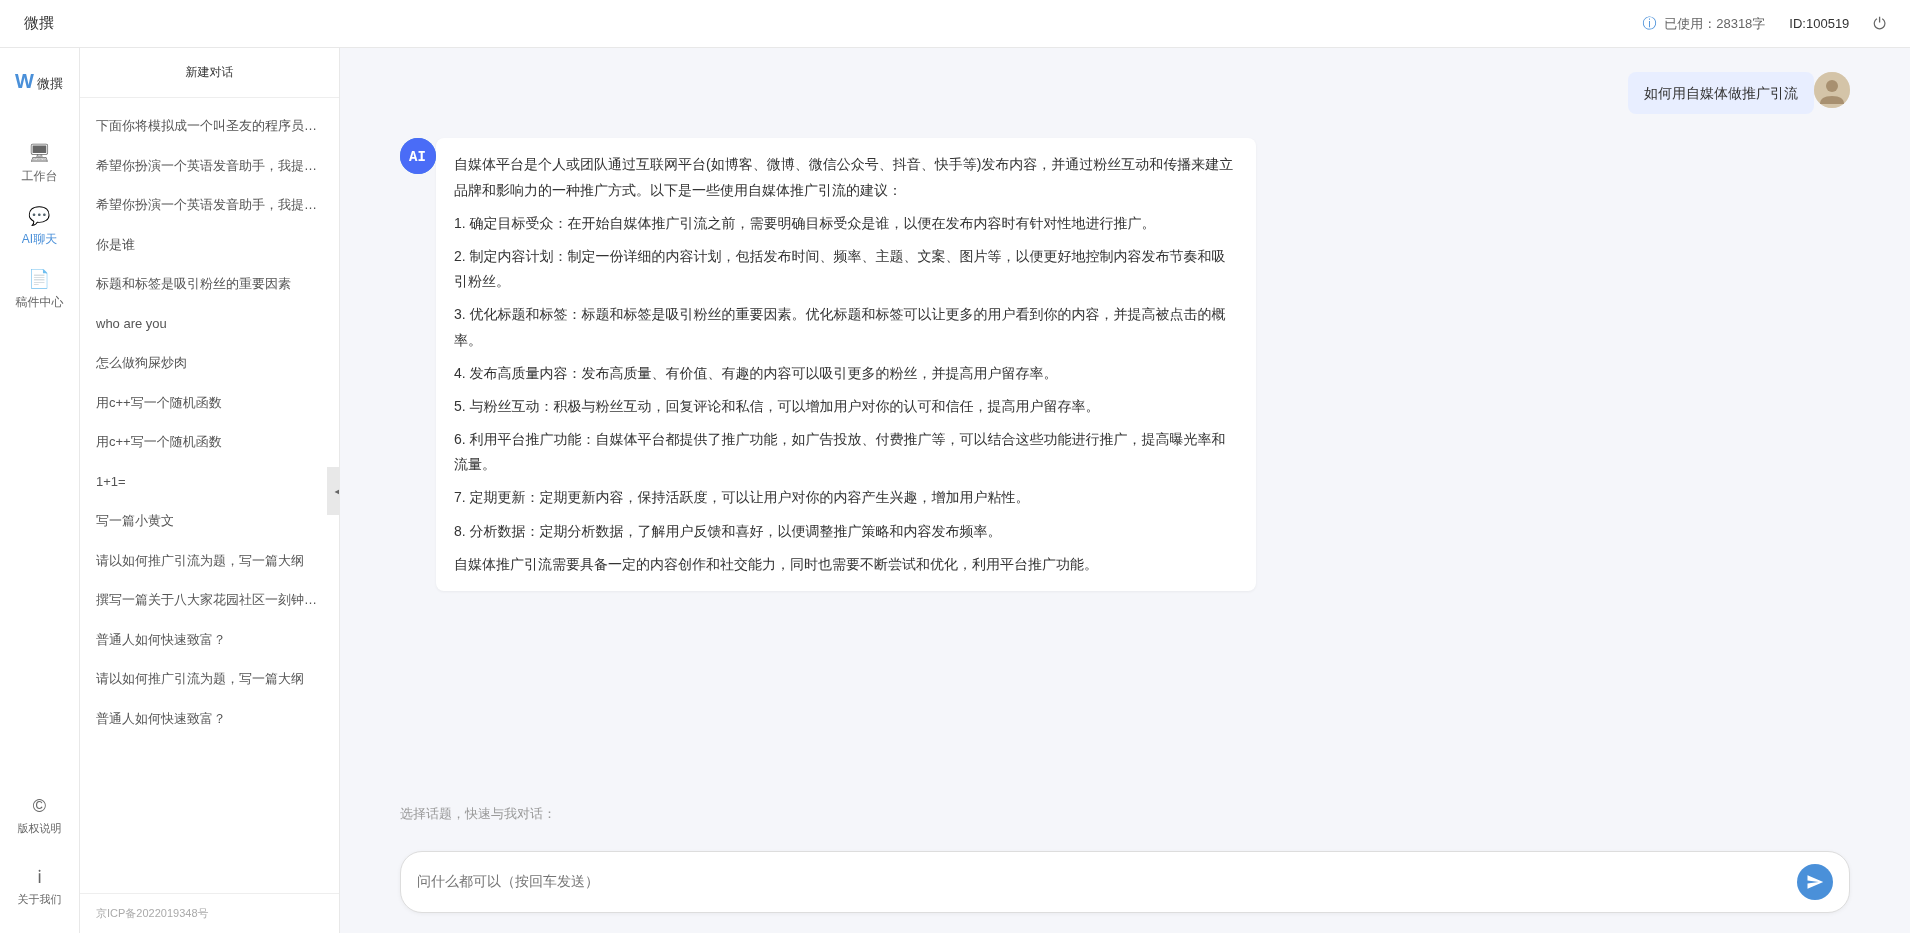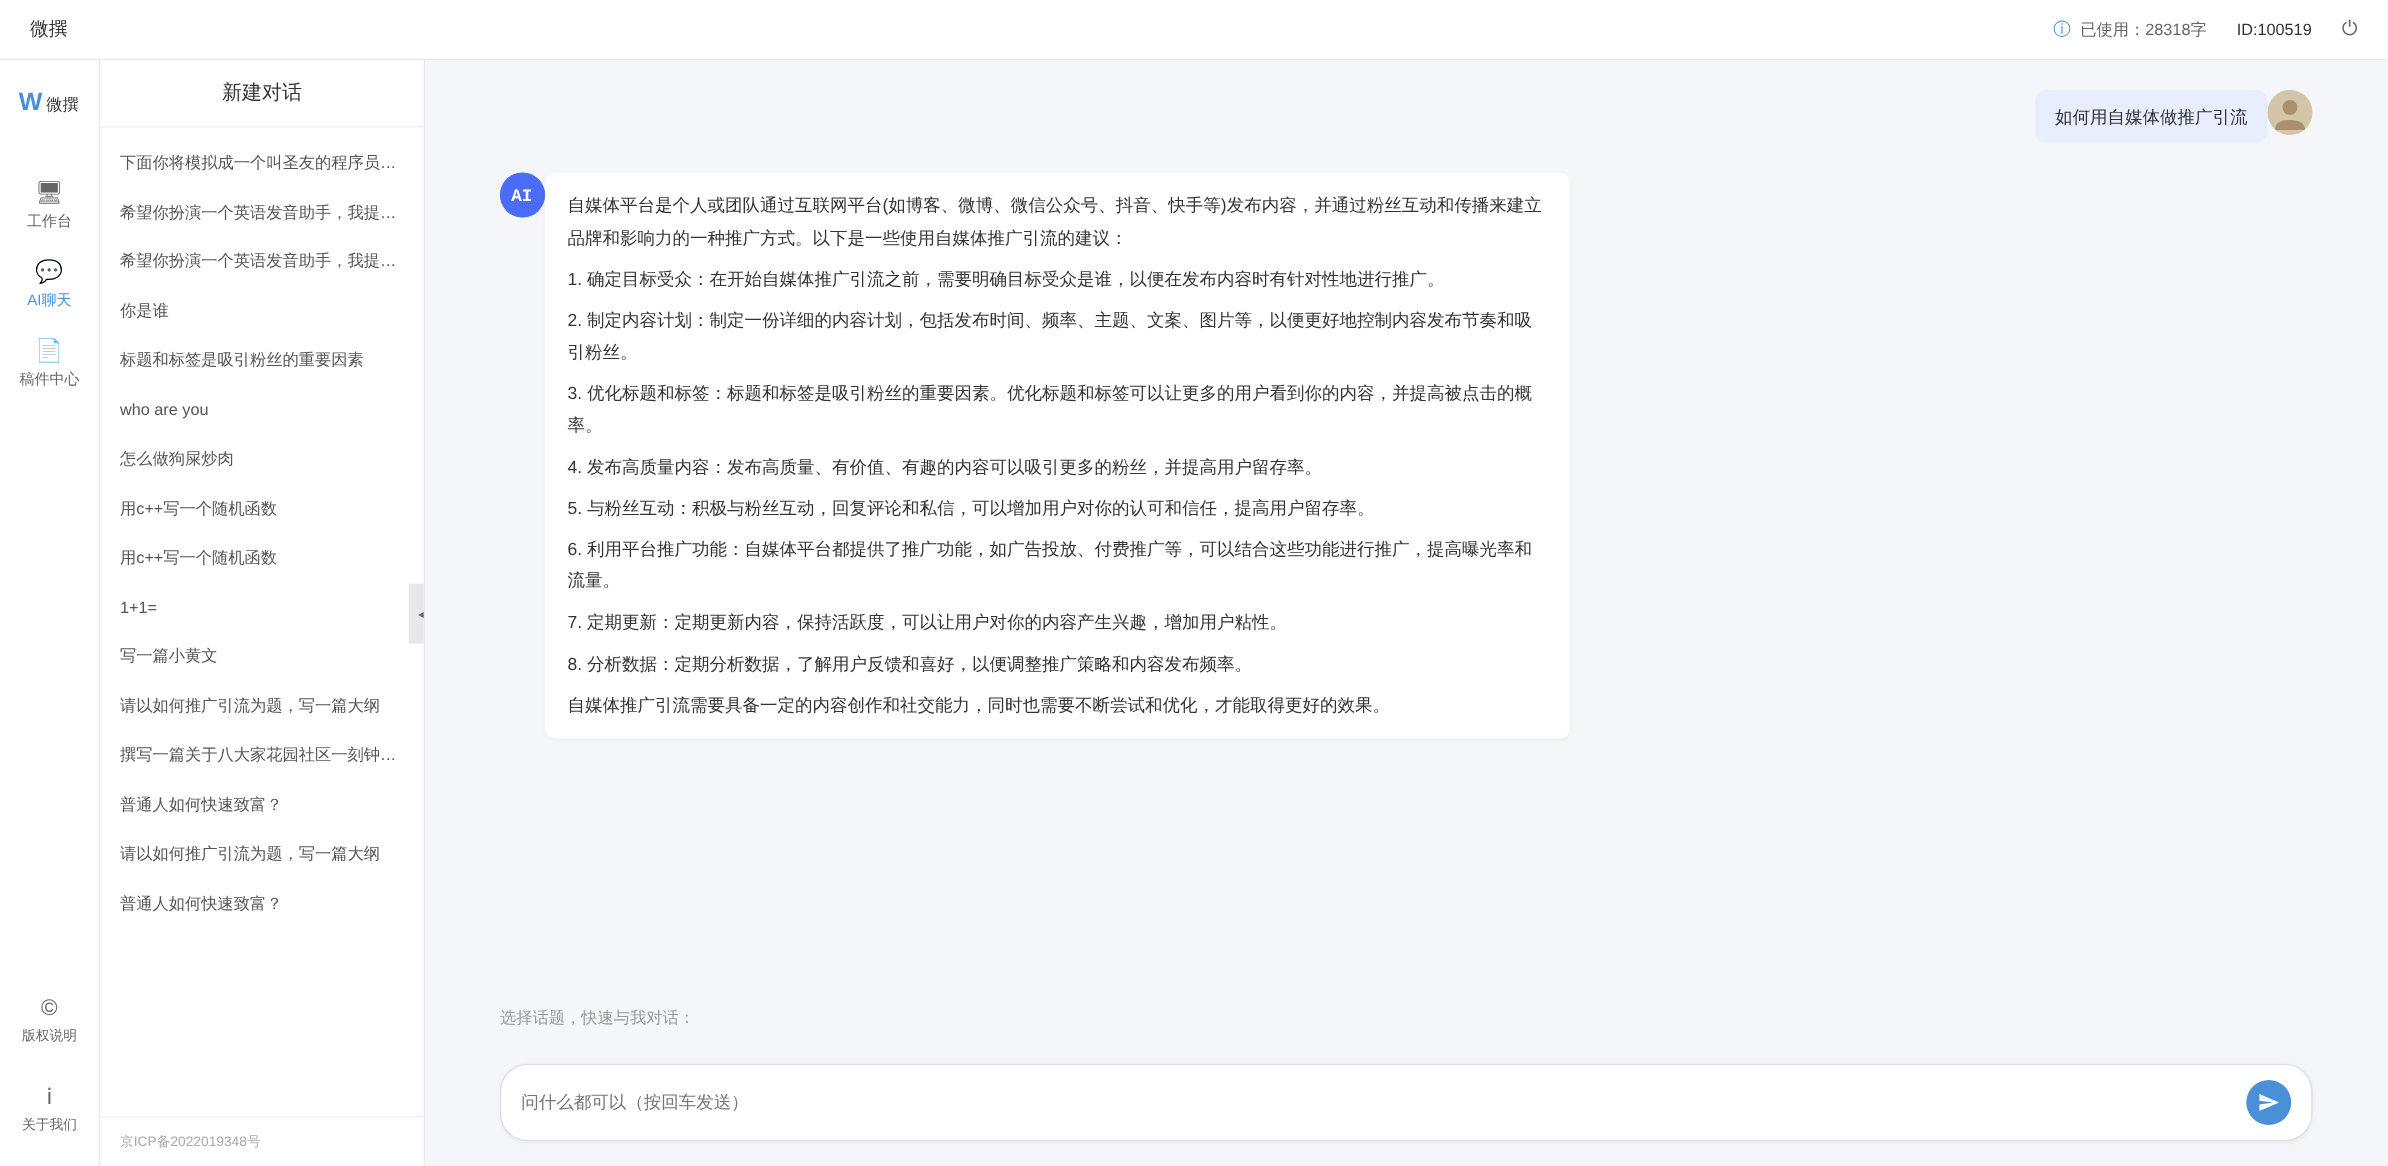--- a/index.html
+++ b/index.html
@@ -39,21 +39,21 @@
     .nav-bottom .nav-item { font-size: 11px; }
 
     
     .sidebar {
       width: 260px; background: #fff; border-right: 1px solid #e8e8e8;
       display: flex; flex-direction: column; overflow: hidden; flex-shrink: 0;
       position: relative;
     }
     .sidebar-header {
       padding: 16px; border-bottom: 1px solid #eee;
-      font-size: 16px; color: #333; text-align: center; cursor: pointer;
+      font-size: 12px; color: #333; text-align: center; cursor: pointer;
       font-weight: 500;
     }
     .sidebar-list { flex: 1; overflow-y: auto; padding: 8px 0; }
     .sidebar-item {
       padding: 10px 16px; font-size: 13px; color: #555; cursor: pointer;
       line-height: 1.5; border-bottom: none; white-space: nowrap;
       overflow: hidden; text-overflow: ellipsis;
     }
     .sidebar-footer { padding: 12px 16px; border-top: 1px solid #eee; font-size: 11px; color: #aaa; }
 
@@ -218,21 +218,21 @@
         <div class="message-content" id="ai-content">
         <p>自媒体平台是个人或团队通过互联网平台(如博客、微博、微信公众号、抖音、快手等)发布内容，并通过粉丝互动和传播来建立品牌和影响力的一种推广方式。以下是一些使用自媒体推广引流的建议：</p>
             <p>1. 确定目标受众：在开始自媒体推广引流之前，需要明确目标受众是谁，以便在发布内容时有针对性地进行推广。</p>
             <p>2. 制定内容计划：制定一份详细的内容计划，包括发布时间、频率、主题、文案、图片等，以便更好地控制内容发布节奏和吸引粉丝。</p>
             <p>3. 优化标题和标签：标题和标签是吸引粉丝的重要因素。优化标题和标签可以让更多的用户看到你的内容，并提高被点击的概率。</p>
             <p>4. 发布高质量内容：发布高质量、有价值、有趣的内容可以吸引更多的粉丝，并提高用户留存率。</p>
             <p>5. 与粉丝互动：积极与粉丝互动，回复评论和私信，可以增加用户对你的认可和信任，提高用户留存率。</p>
             <p>6. 利用平台推广功能：自媒体平台都提供了推广功能，如广告投放、付费推广等，可以结合这些功能进行推广，提高曝光率和流量。</p>
             <p>7. 定期更新：定期更新内容，保持活跃度，可以让用户对你的内容产生兴趣，增加用户粘性。</p>
             <p>8. 分析数据：定期分析数据，了解用户反馈和喜好，以便调整推广策略和内容发布频率。</p>
-            <p>自媒体推广引流需要具备一定的内容创作和社交能力，同时也需要不断尝试和优化，才能取得更好的效果。</p>
+            <p>自媒体推广引流需要具备一定的内容创作和社交能力，同时也需要不断尝试和优化，利用平台推广功能。</p>
           </div>
       </div>
 
     </div>
 
     <div class="chat-prompt-area">
       <div class="prompt-label">选择话题，快速与我对话：</div>
     </div>
 
     <div class="chat-input-area">

